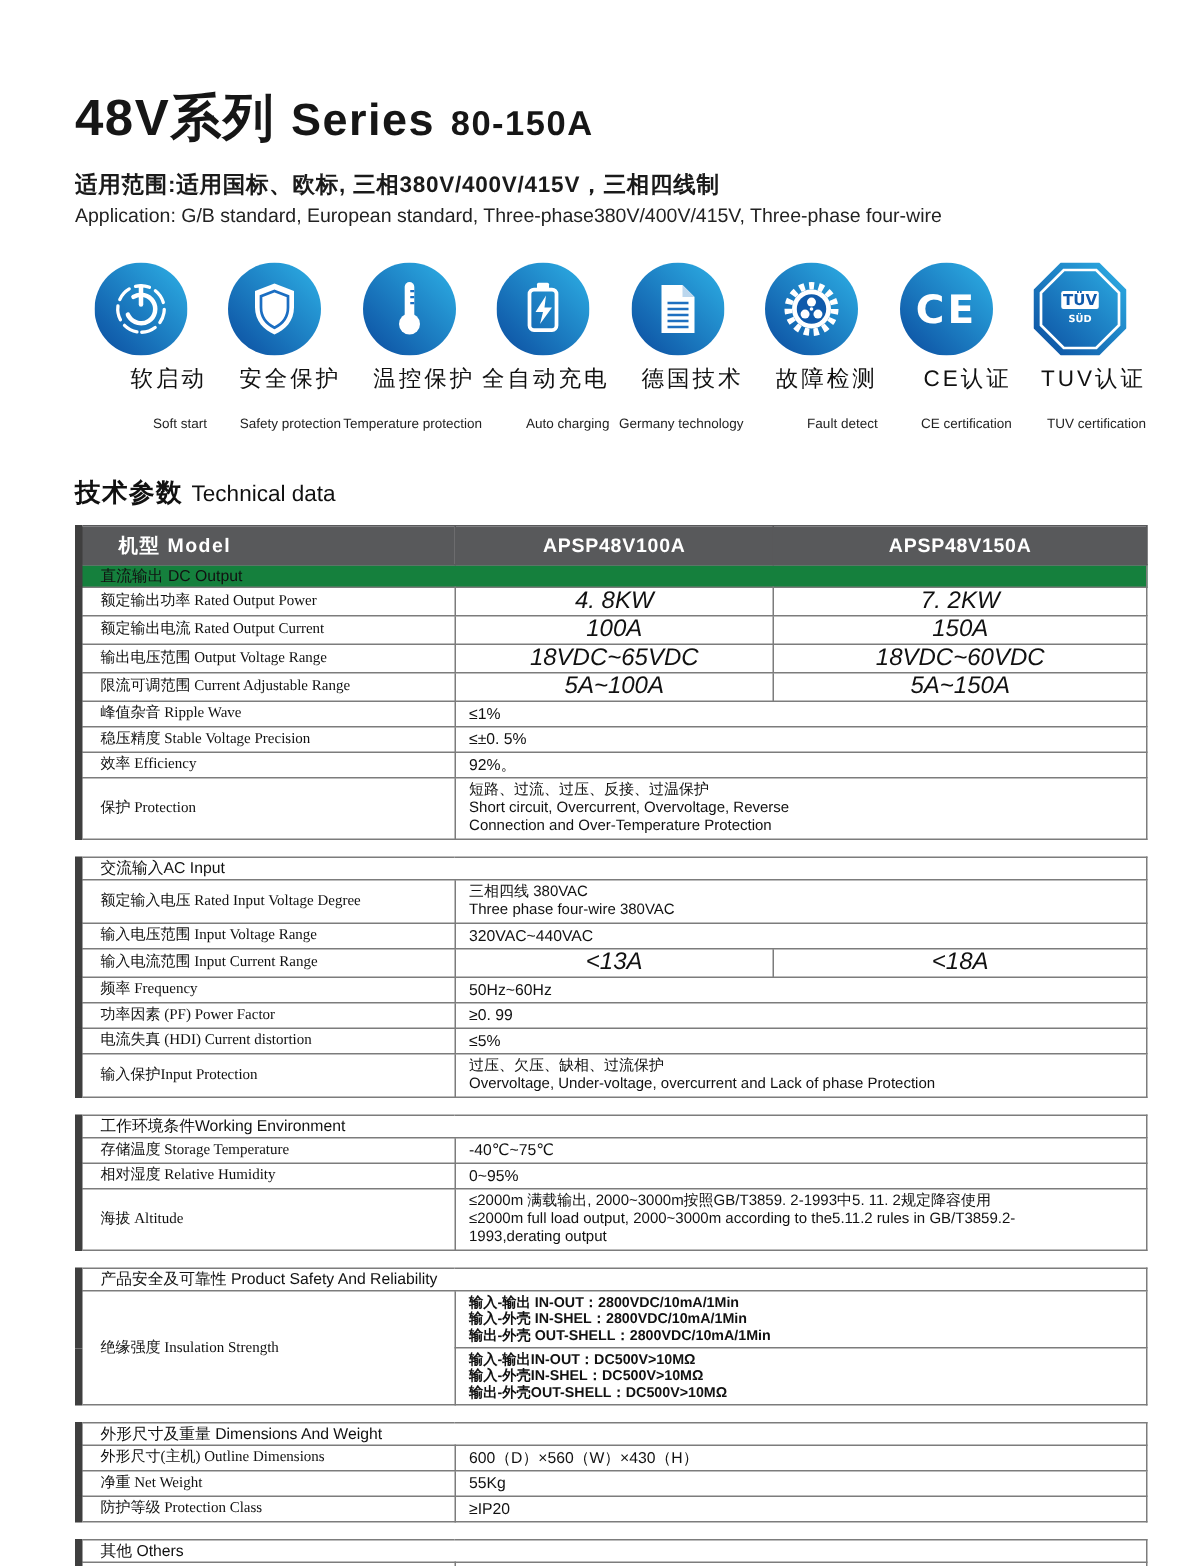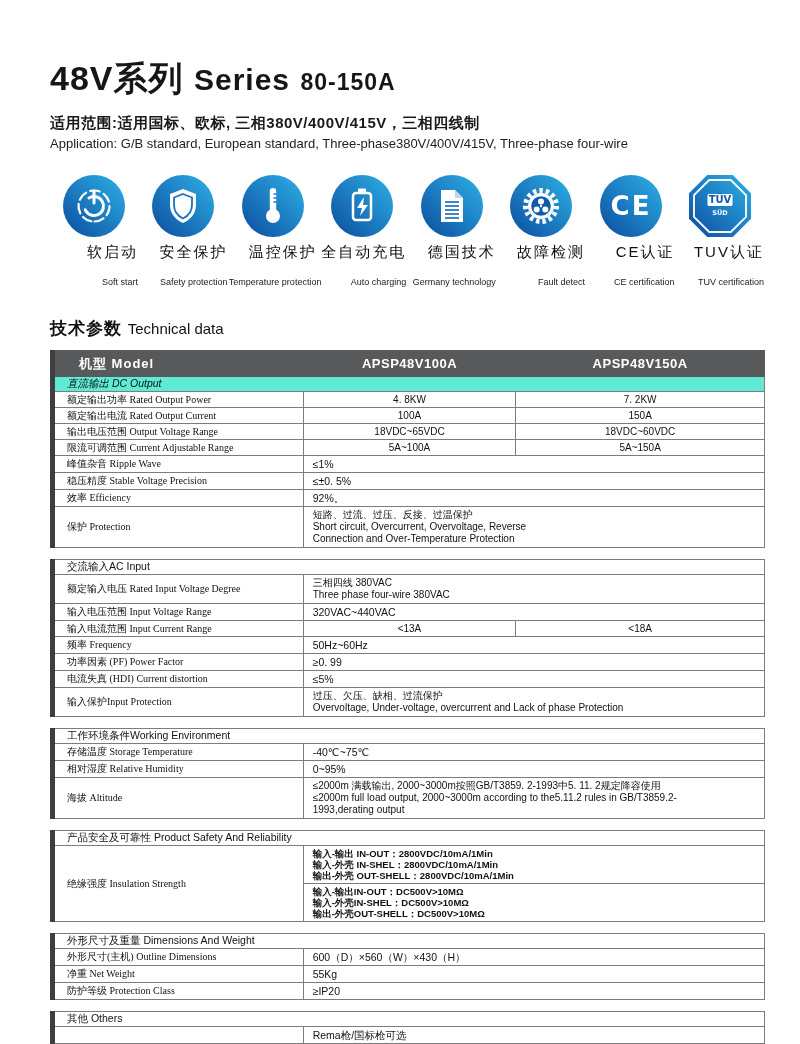--- a/index.html
+++ b/index.html
@@ -31,23 +31,23 @@
   
   table.block { border-collapse:collapse; width:715px; table-layout:fixed;
                 margin:0 0 11px 0; border:1px solid #6f6f6f; border-left:5px solid #3f3f3f; }
   col.c0 { width:250px; } col.c1 { width:212px; } col.c2 { width:248px; }
   td { border:1px solid #7c7c7c; vertical-align:middle; padding:0; }
   .th td { background:#58595b; border-color:#58595b; color:#fff; height:26px;
            font-size:13px; font-weight:bold; }
   .th .th-label { padding-left:24px; text-align:left; letter-spacing:1px; }
   .th .th-model { text-align:center; border-left:1px solid #8d8e90; letter-spacing:.5px; }
   .section-td { height:14px; font-size:10.5px; padding-left:12px; color:#111; }
-  .shaded { background:#5eead4;font-style:italic; }
+  .shaded { background:#15803d; }
   .label-td { font-size:10.5px; padding:1px 4px 1px 12px; text-align:left; height:16px; color:#111;font-family:Liberation Serif, serif; }
-  .val-center { font-size:10px; text-align:center; }
+  .val-center { font-size:16px; text-align:center;font-style:italic; }
   .val-span { font-size:10.5px; text-align:left; padding:1px 6px 1px 9px; }
   .vline { line-height:12px; font-size:10px; }
   .one .vline { font-size:10.5px; line-height:14px; }
   .multi { padding-top:2px; padding-bottom:2px; }
   .ins .vline { font-size:9.5px; line-height:11px; font-weight:bold; }
 </style>
 </head>
 <body>
 
 <div class="page">

